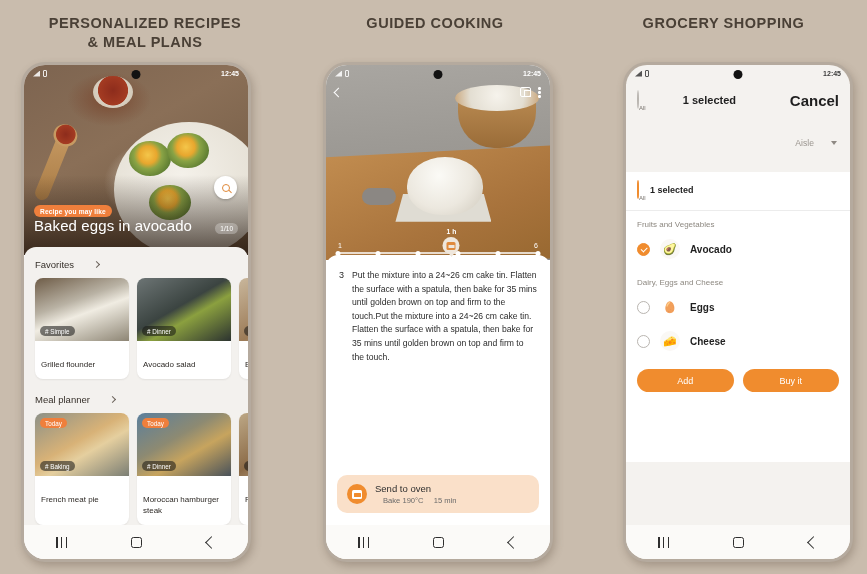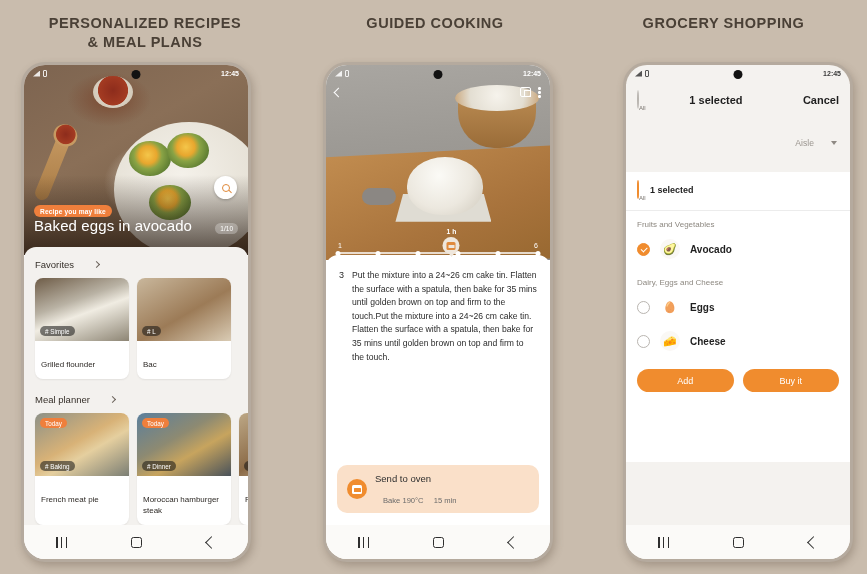--- a/index.html
+++ b/index.html
@@ -256,39 +256,39 @@
     position:absolute; left:11px; right:11px; bottom:46px;
     background:#fae0c9; border-radius:10px; padding:8px 10px;
     display:flex; align-items:center; gap:8px;
   }
   .oven-ic { width:20px; height:20px; border-radius:50%; background:#f08c2e;
     flex:none; display:flex; align-items:center; justify-content:center; }
   .oven-ic i { width:10px; height:9px; background:#fff; border-radius:1.5px; position:relative; display:block;}
   .oven-ic i:after { content:""; position:absolute; left:1.5px; top:3px; right:1.5px; bottom:1.5px;
     background:#f08c2e; border-radius:.5px; }
   .oven-t1 { font-size:9.5px; color:#2e2e2e; }
-  .oven-t2 { font-size:7.6px; color:#6a6a6a; margin-top:12px; }
+  .oven-t2 { font-size:7.6px; color:#6a6a6a; margin-top:2px; }
   .oven-t2 span { margin-left: 8px; }
 
   
   .g3-head { position:absolute; top:19px; left:0; width:100%; height:88px;
     background:#f4f2ef; }
   .g3-row {
     position:absolute; top:26px; left:0; width:100%;
     display:flex; align-items:center; padding:0 11px;
   }
   .rad { width:13px; height:13px; border-radius:50%; border:1.5px solid #b9b5b0; flex:none; }
   .rad.checked { background:#f08c2e; border-color:#f08c2e; position:relative; }
   .rad.checked:after { content:""; position:absolute; left:3.4px; top:3.6px;
     width:5px; height:2.6px; border-left:1.4px solid #fff; border-bottom:1.4px solid #fff;
     transform: rotate(-45deg); }
   .rad-cap { position:absolute; font-size:6px; color:#7a756f; }
   .g3-title { flex:1; text-align:center; font-size:11px; font-weight:bold; color:#1f1f1f;
      margin-left:-10px;}
-  .g3-cancel { font-size:11px; font-weight:bold; color:#1f1f1f; }
+  .g3-cancel { font-size:15px; font-weight:bold; color:#1f1f1f; }
   .aisle { position:absolute; right:13px; top:73px; display:flex; align-items:center; gap:17px;
     font-size:8.6px; color:#9a958f; }
   .caret { width:0;height:0;border-left:3.4px solid transparent;border-right:3.4px solid transparent;
     border-top:4px solid #8e8983; }
   .g3-list { position:absolute; top:107px; left:0; width:100%; bottom:34px; background:#fff; }
   .g3-all { display:flex; align-items:center; padding:9px 11px 11px 11px; gap:11px;
     border-bottom:1px solid #ececec; }
   .g3-all-lbl { font-size:9px; font-weight:bold; color:#1f1f1f; }
   .g3-sec { font-size:8px; color:#8d8880; padding:9px 0 6px 11px; }
   .g3-item { display:flex; align-items:center; gap:10px; padding:4px 11px 10px 11px; }
@@ -347,20 +347,26 @@
         <span class="sec-arrow"></span>
       </div>
       <div class="card-row">
         <div class="rcard">
           <div class="thumb th-flounder">
             <span class="tag"># Simple</span>
           </div>
           <div class="cname">Grilled flounder</div>
         </div>
         <div class="rcard">
+          <div class="thumb th-avosalad">
+            <span class="tag"># Dinner</span>
+          </div>
+          <div class="cname">Avocado salad</div>
+        </div>
+        <div class="rcard">
           <div class="thumb th-bacon">
             <span class="tag"># L</span>
           </div>
           <div class="cname">Bac</div>
         </div>
       </div>
 
       <div class="sec-head" style="padding-top:15px">
         <span>Meal planner</span>
         <span class="sec-arrow"></span>

